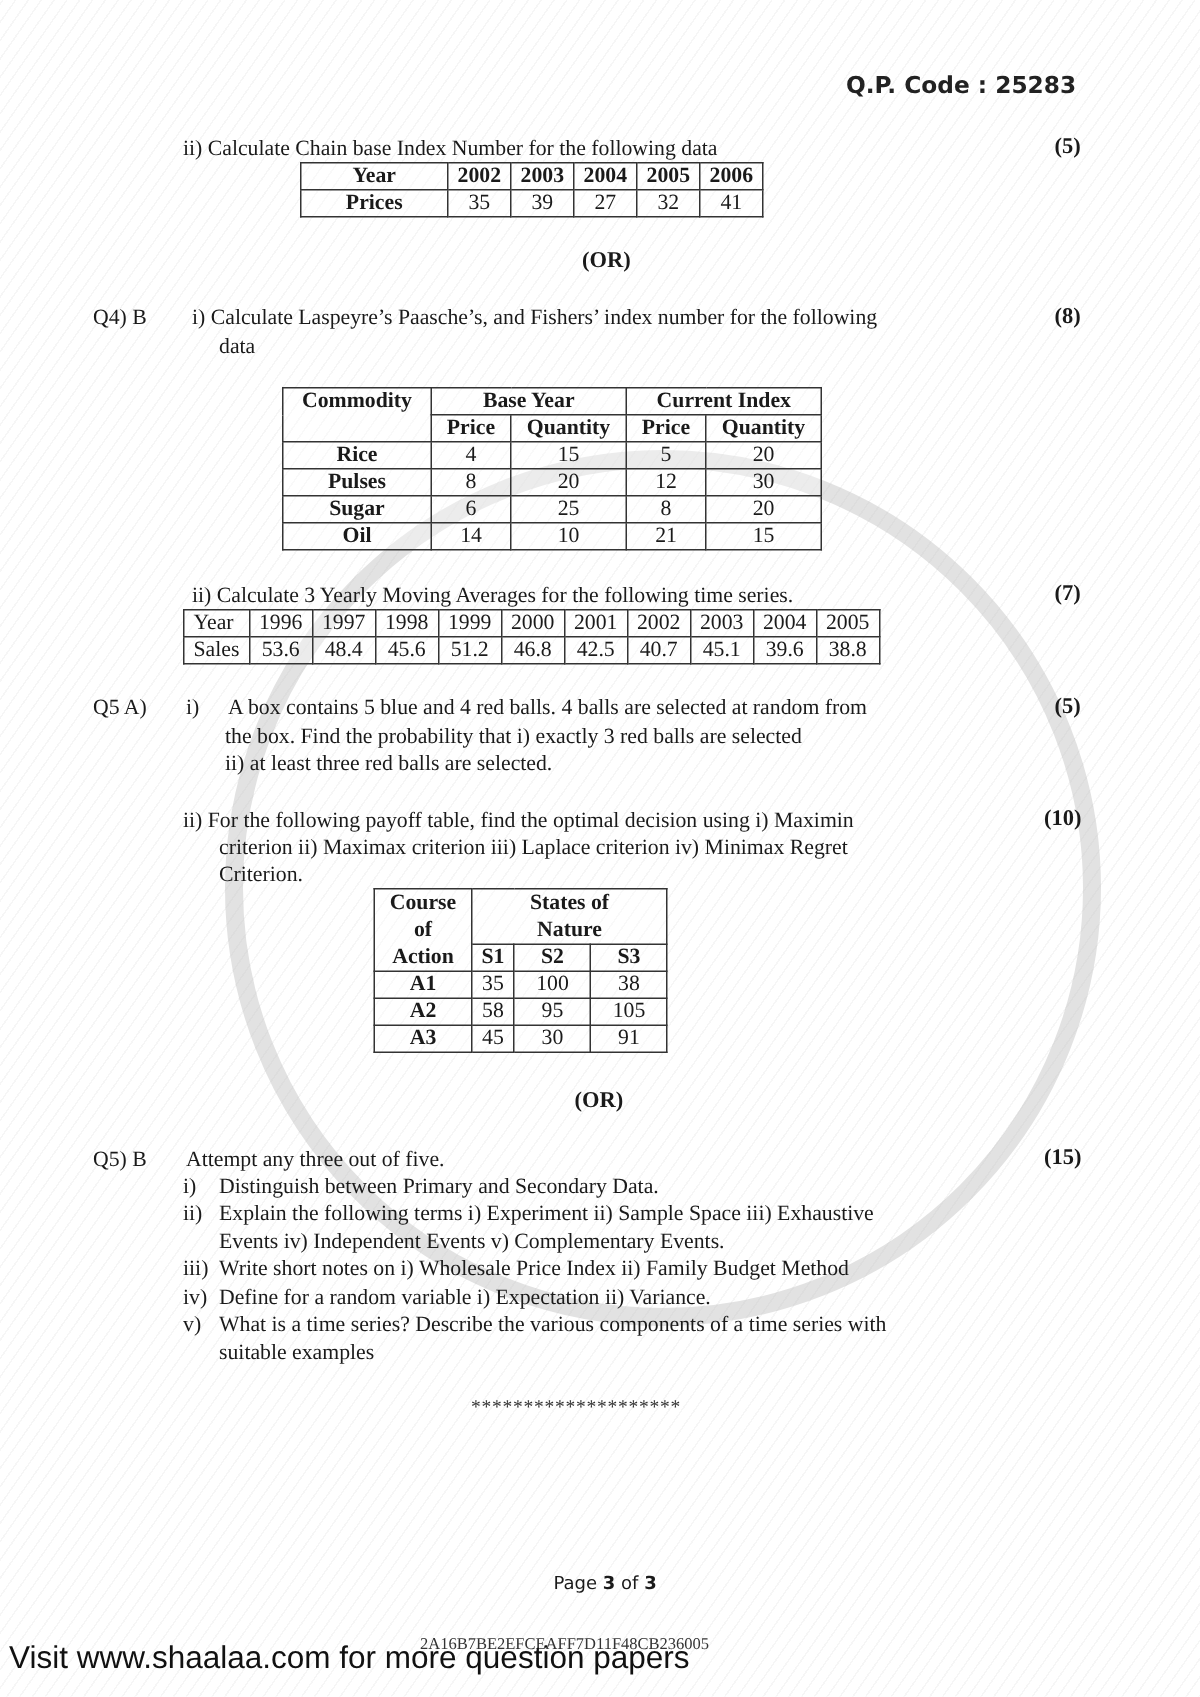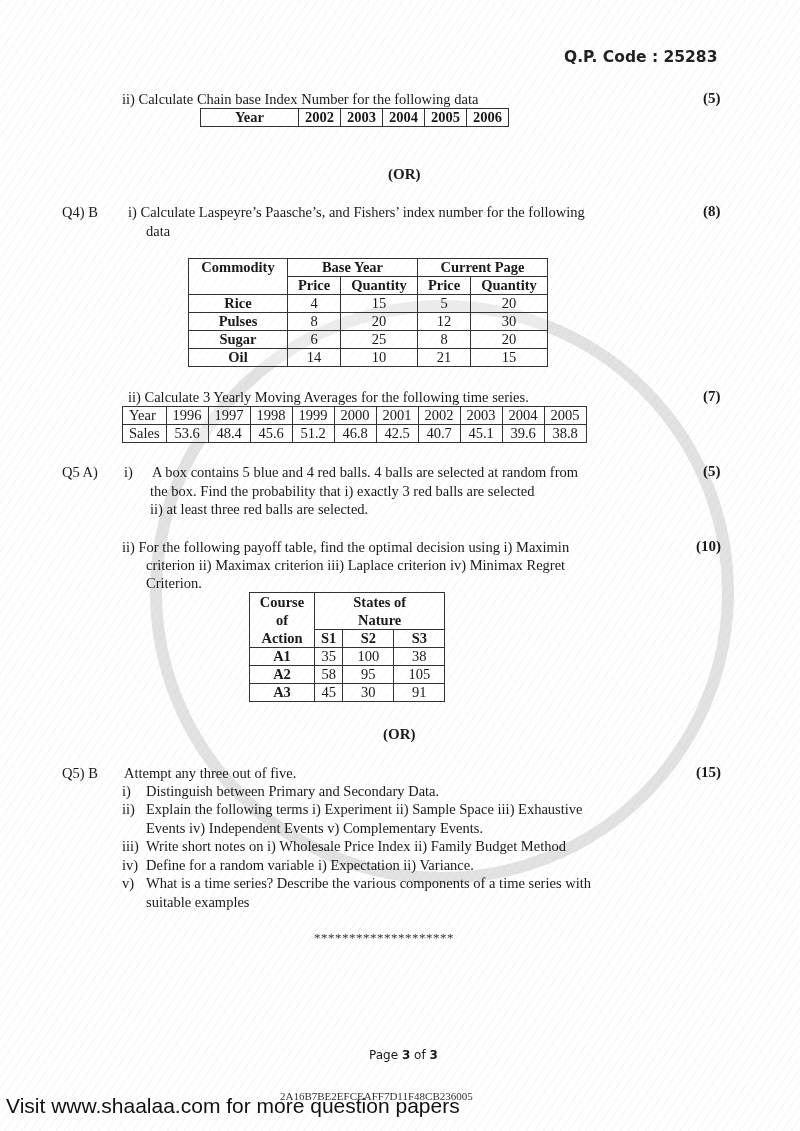--- a/index.html
+++ b/index.html
@@ -52,36 +52,44 @@
 <table style="left:200px; top:108px;">
   <tbody>
       <tr>
     <th style="width:85px">Year</th>
     <th>2002</th>
     <th>2003</th>
     <th>2004</th>
     <th>2005</th>
     <th>2006</th>
   </tr>
+  <tr>
+    <th>Prices</th>
+    <td>35</td>
+    <td>39</td>
+    <td>27</td>
+    <td>32</td>
+    <td>41</td>
+  </tr>
 </tbody>
   </table>
 
 <div class="or" style="left:388px; top:166px;">(OR)</div>
 
 <div class="line" style="left:62px; top:203px;">Q4) B</div>
 <div class="line" style="left:128px; top:203px;">i)  Calculate Laspeyre’s Paasche’s, and Fishers’ index number for the following</div>
 <div class="line" style="left:146px; top:222px;">data</div>
 <div class="marks" style="left:703px; top:203px;">(8)</div>
 
 <table style="left:188px; top:258px;">
   <tbody>
       <tr>
     <th rowspan="2" style="width:86px; vertical-align:top;">Commodity</th>
     <th colspan="2">Base Year</th>
-    <th colspan="2">Current Page</th>
+    <th colspan="2">Current Index</th>
   </tr>
   <tr>
     <th style="width:40px">Price</th>
     <th style="width:64px">Quantity</th>
     <th style="width:40px">Price</th>
     <th style="width:64px">Quantity</th>
   </tr>
   <tr>
     <td class="b">Rice</td>
     <td>4</td>

